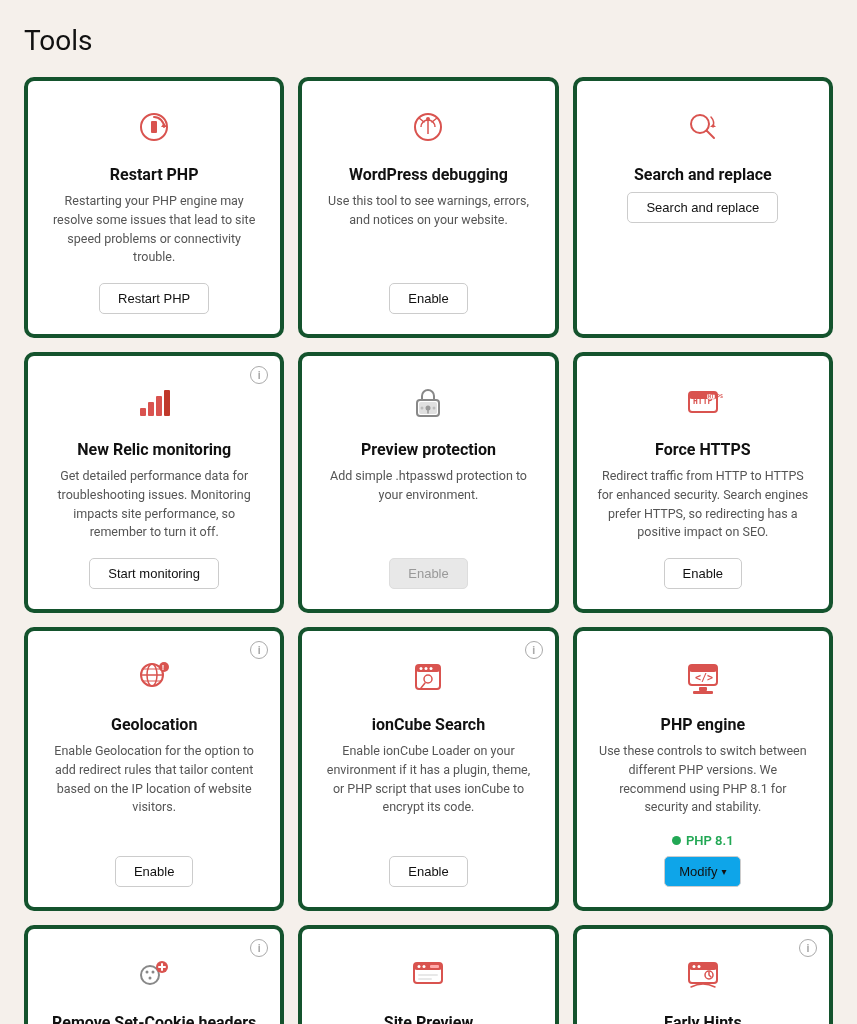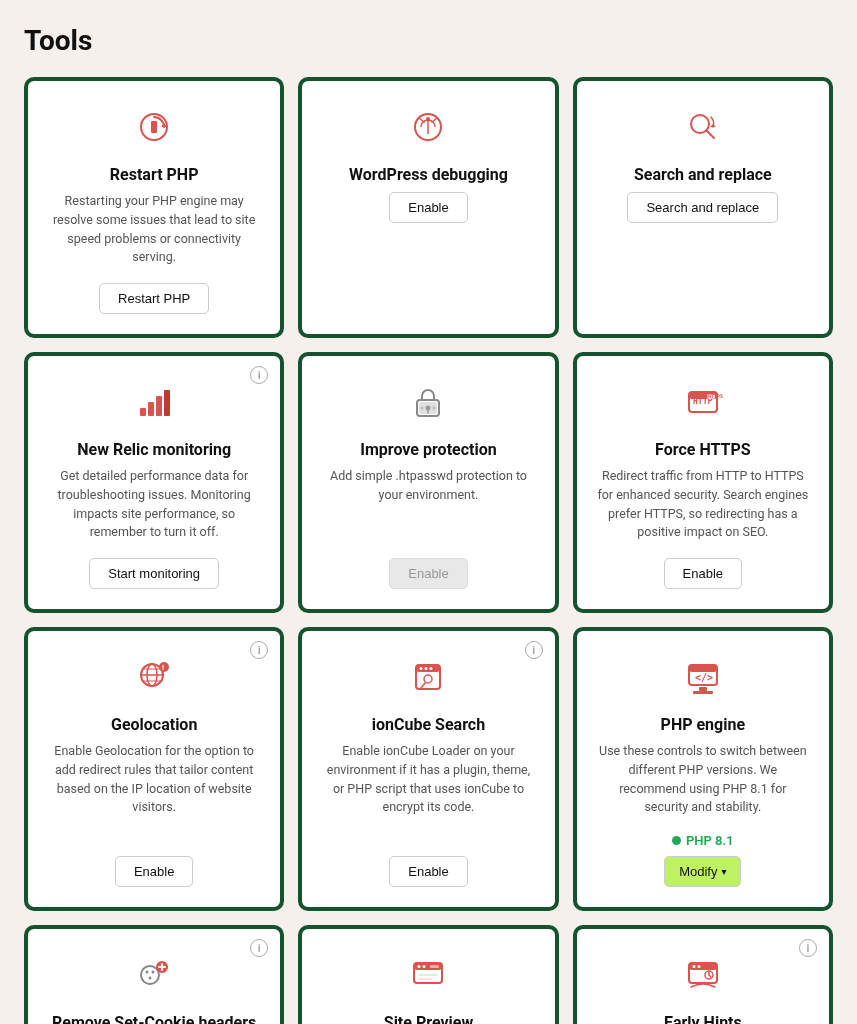--- a/index.html
+++ b/index.html
@@ -4,21 +4,21 @@
   <style>
     * { box-sizing: border-box; margin: 0; padding: 0; }
     body {
       background-color: #f5f0eb;
       font-family: -apple-system, BlinkMacSystemFont, 'Segoe UI', Roboto, sans-serif;
       padding: 24px;
       color: #1a1a1a;
     }
     h1 {
       font-size: 28px;
-      font-weight: 700;
+      font-weight: 400;
       margin-bottom: 20px;
       color: #111;
     }
     .grid {
       display: grid;
       grid-template-columns: repeat(3, 1fr);
       gap: 14px;
     }
     .card {
       background: #fff;
@@ -108,21 +108,21 @@
       cursor: pointer;
       font-weight: 700;
     }
     .modify-btn {
       display: flex;
       align-items: center;
       gap: 4px;
       padding: 7px 14px;
       border-radius: 5px;
       border: 1.5px solid #ccc;
-      background: #bef264;
+      background: #0ea5e9;
       font-size: 13px;
       font-weight: 500;
       cursor: pointer;
       color: #111;
     }
     svg.card-svg {
       width: 44px;
       height: 44px;
     }
   </style>
@@ -136,38 +136,39 @@
   <div class="card">
     <div class="card-icon">
       <svg class="card-svg" viewBox="0 0 44 44" fill="none" xmlns="http://www.w3.org/2000/svg">
         <circle cx="22" cy="22" r="13" stroke="#d9534f" stroke-width="2" fill="none"></circle>
         <path d="M22 12 A10 10 0 0 1 32 22" stroke="#d9534f" stroke-width="2" fill="none" stroke-linecap="round"></path>
         <polygon points="32,18 35,22 29,22" fill="#d9534f"></polygon>
         <rect x="19" y="16" width="6" height="12" rx="1" fill="#d9534f"></rect>
       </svg>
     </div>
     <div class="card-title">Restart PHP</div>
-    <div class="card-desc">Restarting your PHP engine may resolve some issues that lead to site speed problems or connectivity serving.</div>
+    <div class="card-desc">Restarting your PHP engine may resolve some issues that lead to site speed problems or connectivity trouble.</div>
     <div class="card-actions">
       <button class="btn">Restart PHP</button>
     </div>
   </div>
 
   <div class="card">
     <div class="card-icon">
       <svg class="card-svg" viewBox="0 0 44 44" fill="none" xmlns="http://www.w3.org/2000/svg">
         <circle cx="22" cy="22" r="13" stroke="#d9534f" stroke-width="2" fill="none"></circle>
         <path d="M15 22 A7 7 0 0 1 29 22" stroke="#d9534f" stroke-width="1.5" fill="none"></path>
         <line x1="22" y1="15" x2="22" y2="29" stroke="#d9534f" stroke-width="1.5"></line>
         <circle cx="22" cy="14" r="2" fill="#d9534f"></circle>
         <path d="M18 17 L13 13" stroke="#d9534f" stroke-width="1.5" stroke-linecap="round"></path>
         <path d="M26 17 L31 13" stroke="#d9534f" stroke-width="1.5" stroke-linecap="round"></path>
       </svg>
     </div>
     <div class="card-title">WordPress debugging</div>
+    <div class="card-desc">Use this tool to see warnings, errors, and notices on your website.</div>
     <div class="card-actions">
       <button class="btn">Enable</button>
     </div>
   </div>
 
   <div class="card">
     <div class="card-icon">
       <svg class="card-svg" viewBox="0 0 44 44" fill="none" xmlns="http://www.w3.org/2000/svg">
         <circle cx="19" cy="19" r="9" stroke="#d9534f" stroke-width="2" fill="none"></circle>
         <line x1="25.5" y1="25.5" x2="33" y2="33" stroke="#d9534f" stroke-width="2" stroke-linecap="round"></line>
@@ -203,21 +204,21 @@
       <svg class="card-svg" viewBox="0 0 44 44" fill="none" xmlns="http://www.w3.org/2000/svg">
         <rect x="11" y="20" width="22" height="16" rx="3" stroke="#888" stroke-width="2" fill="none"></rect>
         <path d="M16 20 V16 A6 6 0 0 1 28 16 V20" stroke="#888" stroke-width="2" fill="none"></path>
         <rect x="13" y="22" width="18" height="12" rx="2" fill="#e0e0e0"></rect>
         <circle cx="22" cy="28" r="2.5" fill="#999"></circle>
         <line x1="22" y1="30" x2="22" y2="33" stroke="#999" stroke-width="1.5" stroke-linecap="round"></line>
         <circle cx="16" cy="28" r="1.5" fill="#bbb"></circle>
         <circle cx="28" cy="28" r="1.5" fill="#bbb"></circle>
       </svg>
     </div>
-    <div class="card-title">Improve protection</div>
+    <div class="card-title">Preview protection</div>
     <div class="card-desc">Add simple .htpasswd protection to your environment.</div>
     <div class="card-actions">
       <button class="btn btn-disabled">Enable</button>
     </div>
   </div>
 
   <div class="card">
     <div class="card-icon">
       <svg class="card-svg" viewBox="0 0 44 44" fill="none" xmlns="http://www.w3.org/2000/svg">
         <rect x="8" y="12" width="28" height="20" rx="3" stroke="#d9534f" stroke-width="2" fill="none"></rect>

